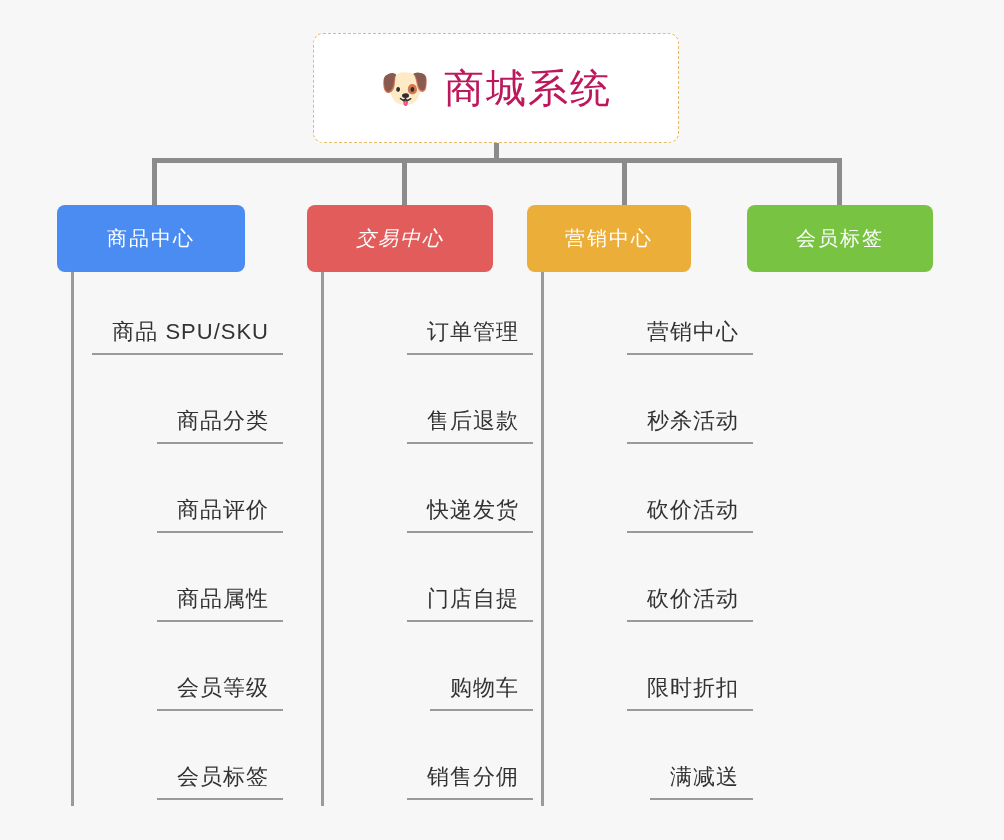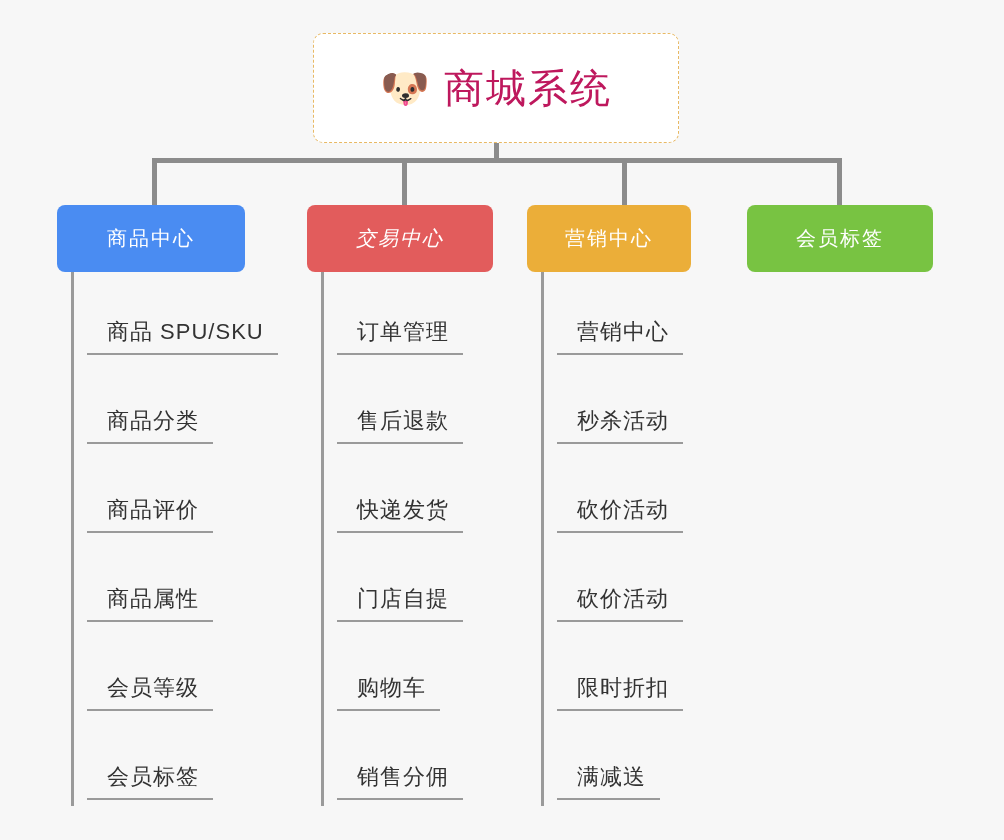--- a/index.html
+++ b/index.html
@@ -103,20 +103,21 @@
     width: 212px;
     box-sizing: border-box;
   }
   .leaf-item {
     position: relative;
     height: 89px;
     display: flex;
     align-items: flex-end;
     padding-bottom: 6px;
     box-sizing: border-box;
+    justify-content: flex-end;
   }
   .leaf-item:first-child { height: 61px; }
   .leaf-label {
     display: inline-block;
     font-size: 22px;
     color: #333333;
     letter-spacing: 1px;
     white-space: nowrap;
     padding: 0 14px 6px 20px;
     border-bottom: 2px solid #9a9a9a;

